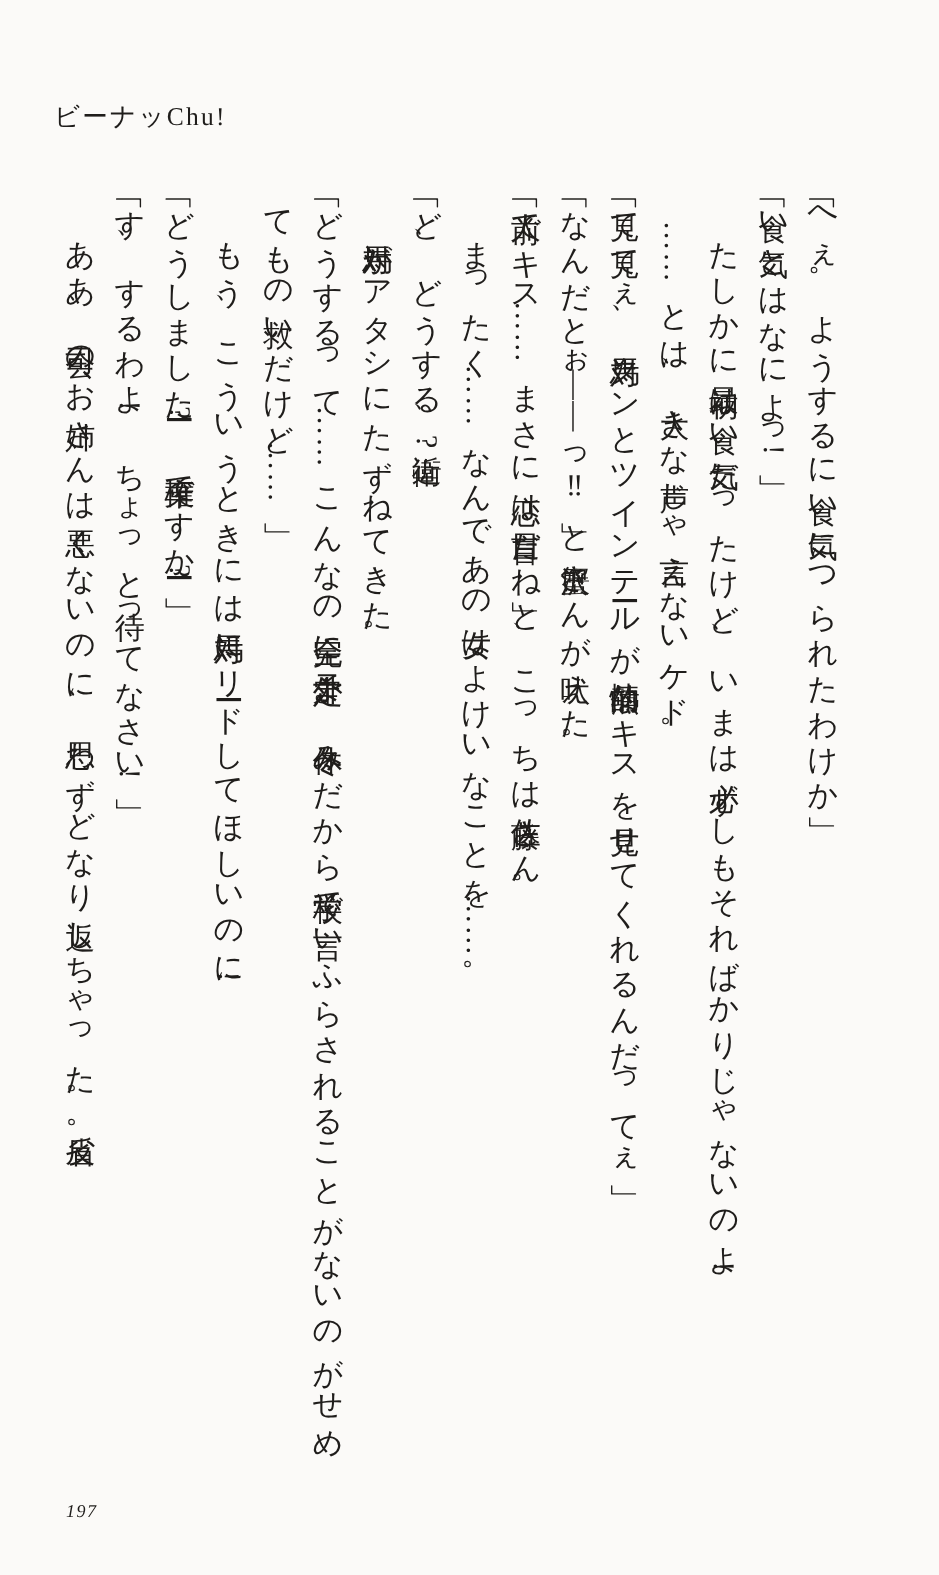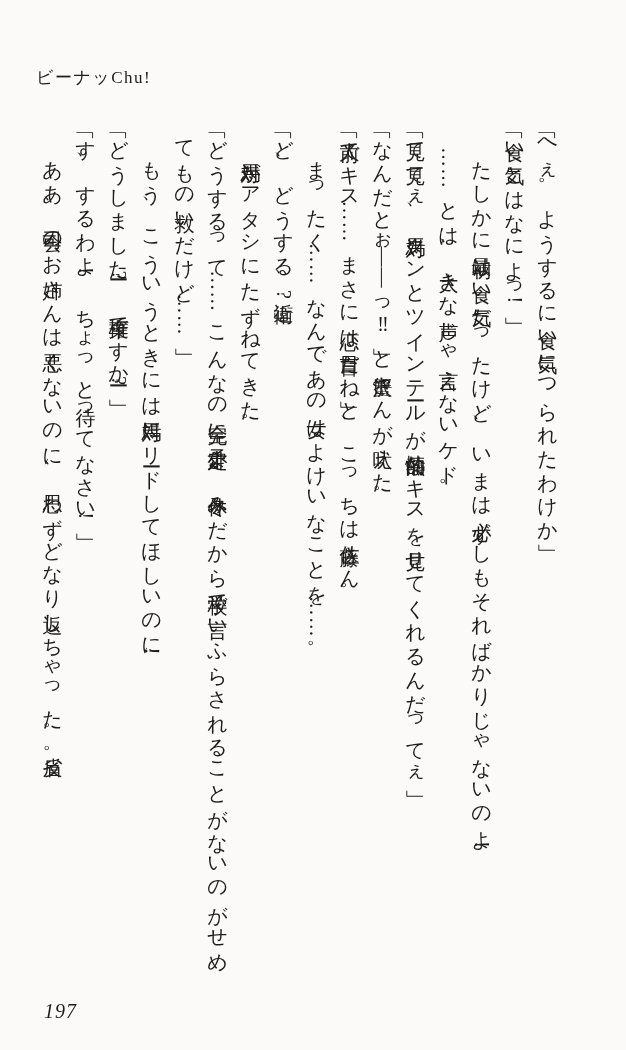--- a/index.html
+++ b/index.html
@@ -41,21 +41,21 @@
     margin: 0;
     padding: 0;
   }
   .body-text p.indent {
     text-indent: 21px;
   }
   .page-number {
     position: absolute;
     left: 44px;
     top: 1000px;
-    font-size: 20px;
+    font-size: 12px;
     font-style: italic;
     letter-spacing: 1px;
   }
 </style>
 </head>
 <body>
 
 <div class="page">
   <div class="running-header">ビーナッChu!</div>
 

